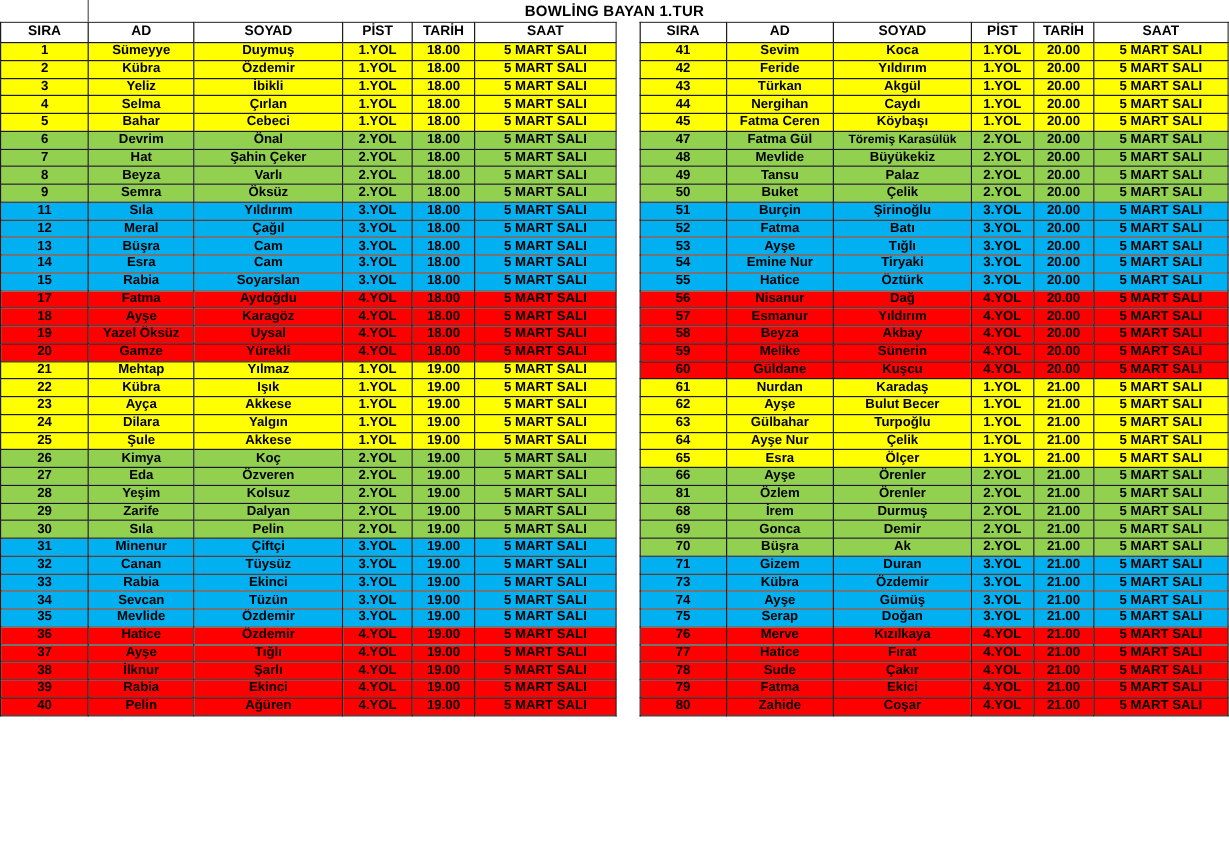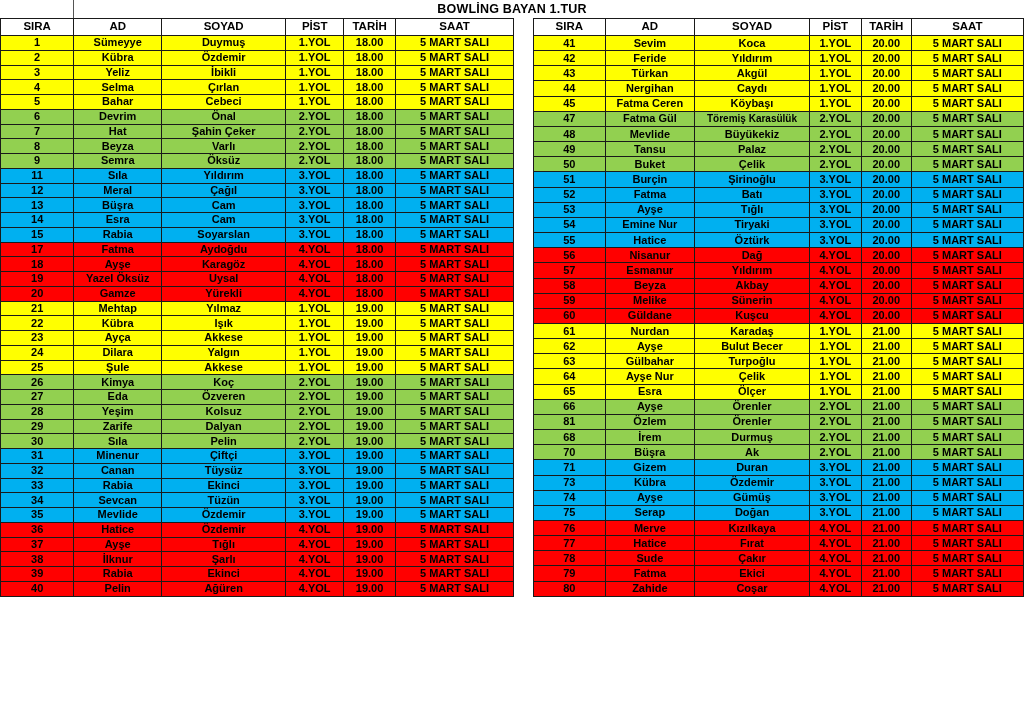--- a/index.html
+++ b/index.html
@@ -637,20 +637,28 @@
           </tr>
           <tr class="band-green">
             <td>68</td>
             <td>İrem</td>
             <td>Durmuş</td>
             <td>2.YOL</td>
             <td>21.00</td>
             <td>5 MART SALI</td>
           </tr>
           <tr class="band-green">
+            <td>69</td>
+            <td>Gonca</td>
+            <td>Demir</td>
+            <td>2.YOL</td>
+            <td>21.00</td>
+            <td>5 MART SALI</td>
+          </tr>
+          <tr class="band-green">
             <td>70</td>
             <td>Büşra</td>
             <td>Ak</td>
             <td>2.YOL</td>
             <td>21.00</td>
             <td>5 MART SALI</td>
           </tr>
           <tr class="band-blue">
             <td>71</td>
             <td>Gizem</td>

